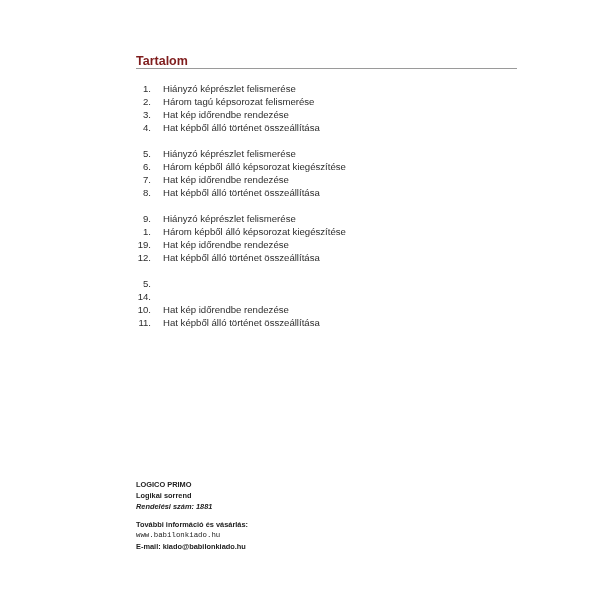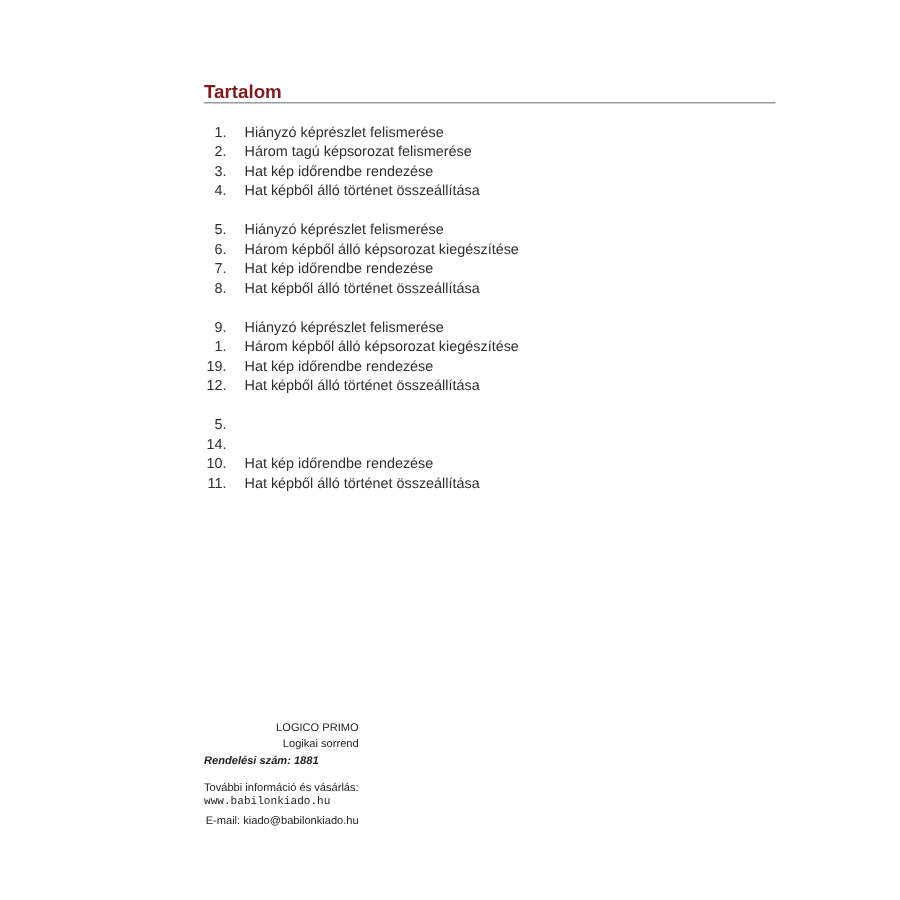--- a/index.html
+++ b/index.html
@@ -66,21 +66,21 @@
     }
     .imprint {
       position: absolute;
       left: 136px;
       top: 479px;
       font-size: 7.4px;
       line-height: 11px;
       color: #222222;
     }
     .imprint .line { height: 11px; white-space: nowrap; }
-    .bold { font-weight: normal; text-align: right; }
+    .bold { font-weight: bold; }
     .italic-bold { font-weight: bold; font-style: italic; }
     .gap { height: 7px; }
     .regular { font-weight: normal; font-family: Liberation Mono, monospace; }
   </style>
 </head>
 <body>
 
 <div class="page">
 
   <div class="toc-heading">Tartalom</div>

